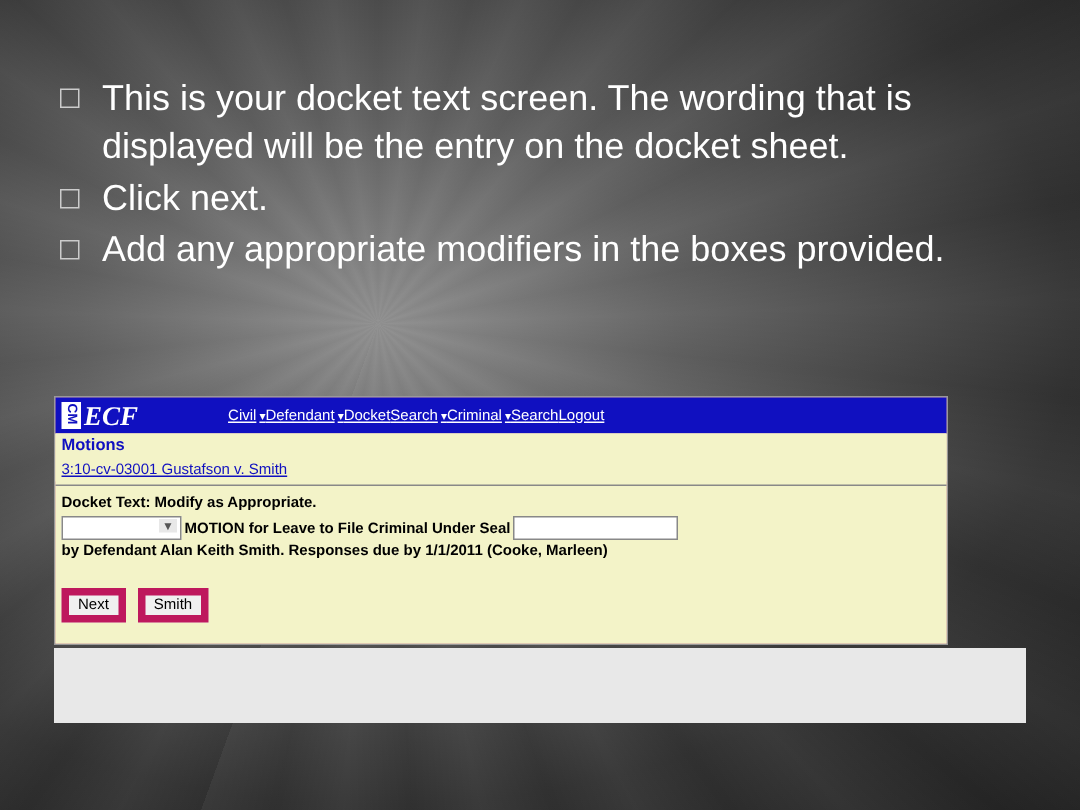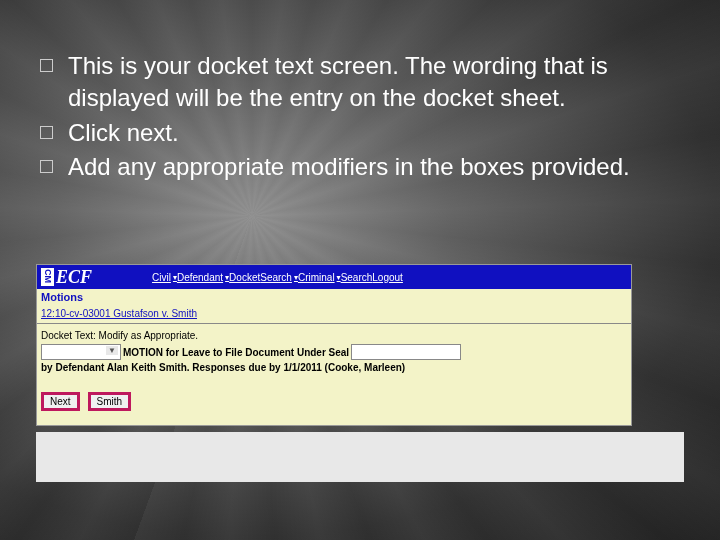--- a/index.html
+++ b/index.html
@@ -119,21 +119,21 @@
     text-decoration: underline;
     cursor: pointer;
   }
   .hr {
     border: none;
     border-top: 1px solid #888;
     margin: 2px 0;
   }
   .docket-label {
     font-size: 10px;
-    font-weight: normal;
+    font-weight: bold;
     padding: 4px 19px 2px 4px;
   }
   .docket-row {
     display: flex;
     align-items: center;
     padding: 1px 4px;
     gap: 2px;
     flex-wrap: wrap;
   }
   .dropdown {
@@ -165,21 +165,21 @@
     width: 110px;
     font-size: 10px;
   }
   .buttons-row {
     padding: 18px 4px 14px 4px;
     display: flex;
     gap: 8px;
   }
   .btn {
     background: #f0f0f0;
-    border: 3px solid #be185d;
+    border: 5px solid #be185d;
     font-size: 10px;
     padding: 1px 6px;
     cursor: pointer;
     font-family: inherit;
   }
   .below-shot {
     position: absolute;
     left: 36px;
     top: 432px;
     width: 648px;
@@ -223,27 +223,27 @@
           <span>Criminal</span>
           <span class="chev">▾</span>
         </span>
       <span class="menu-item">Search</span>
       <span class="menu-item">Logout</span>
     </div>
   </div>
   <div class="body-area">
     <div class="motions-header">
       <div class="motions-title">Motions</div>
-      <span class="case-link">12:10-cv-03001 Gustafson v. Smith</span>
+      <span class="case-link">3:10-cv-03001 Gustafson v. Smith</span>
     </div>
     <hr class="hr">
     <div class="docket-label">Docket Text: Modify as Appropriate.</div>
     <div class="docket-row">
       <div class="dropdown"></div>
-      <span class="docket-text">MOTION for Leave to File Document Under Seal</span>
+      <span class="docket-text">MOTION for Leave to File Criminal Under Seal</span>
       <input class="textinput" style="">
       <span class="docket-text">by Defendant Alan Keith Smith. Responses due by 1/1/2011 (Cooke, Marleen)</span>
     </div>
     <div class="buttons-row">
       <button class="btn">Next</button>
       <button class="btn">Smith</button>
     </div>
   </div>
 </div>
 <div class="below-shot"></div>

